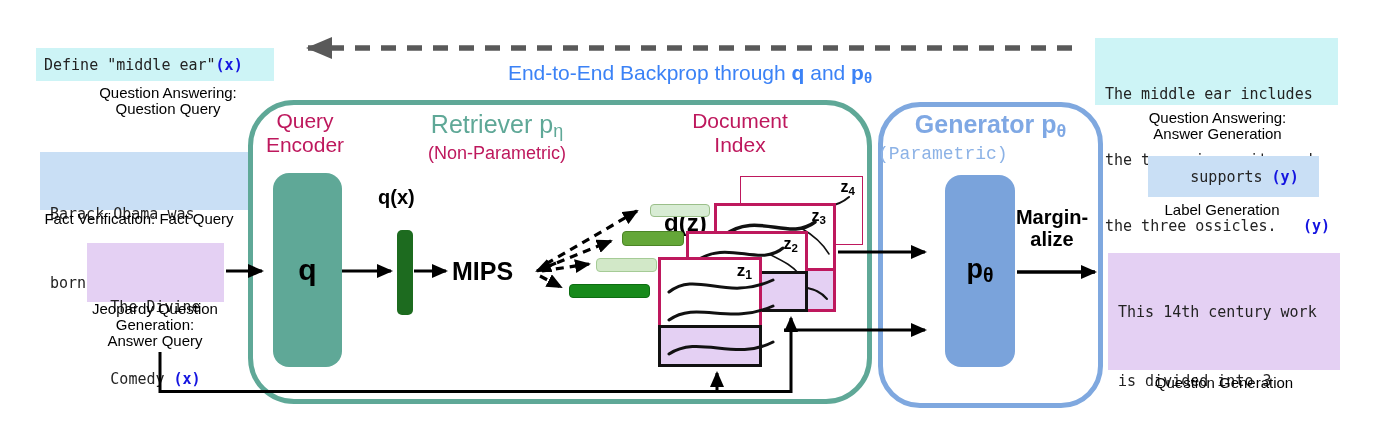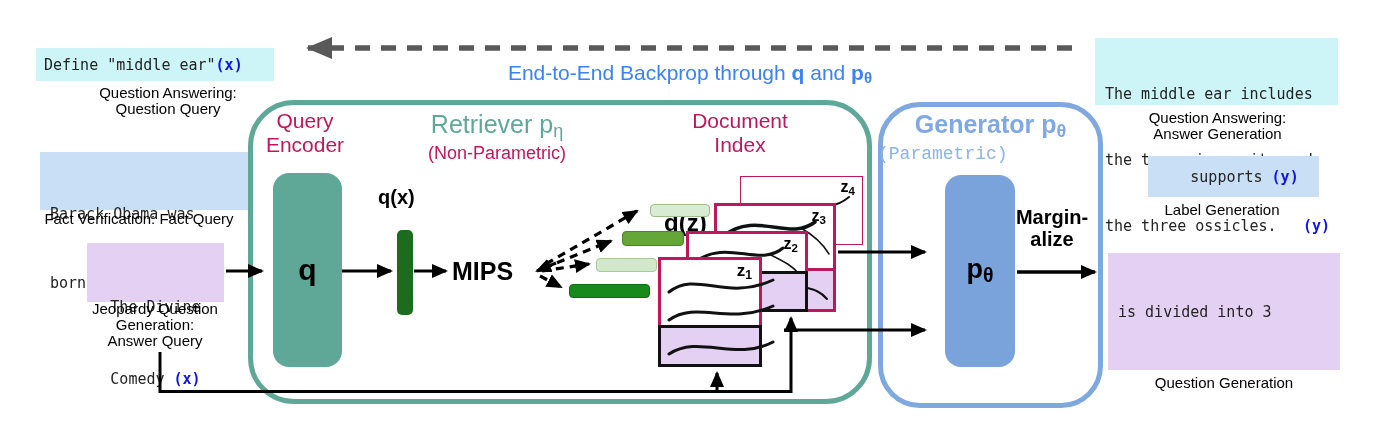--- a/index.html
+++ b/index.html
@@ -173,20 +173,21 @@
   </div>
 
   <div class="abs mono" style="left:1148px;top:156px;width:149px;height:41px;background:#c9dff5;display:flex;align-items:center;justify-content:center;padding-left:22px;">
     <span>supports </span><span class="var">(y)</span>
   </div>
   <div class="abs cap" style="left:1102px;top:202px;width:240px;">
     <div>Label Generation</div>
   </div>
 
   <div class="abs mono" style="left:1108px;top:253px;width:232px;height:117px;background:#e4d0f3;line-height:23px;padding:2px 8px 0 10px;box-sizing:border-box;">
+    <div>This 14th century work</div>
     <div>is divided into 3</div>
     
     
     
   </div>
   <div class="abs cap" style="left:1104px;top:375px;width:240px;">
     <div>Question Generation</div>
   </div>
 
   <svg width="1380" height="426" style="position:absolute;left:0;top:0;z-index:40;pointer-events:none;">

